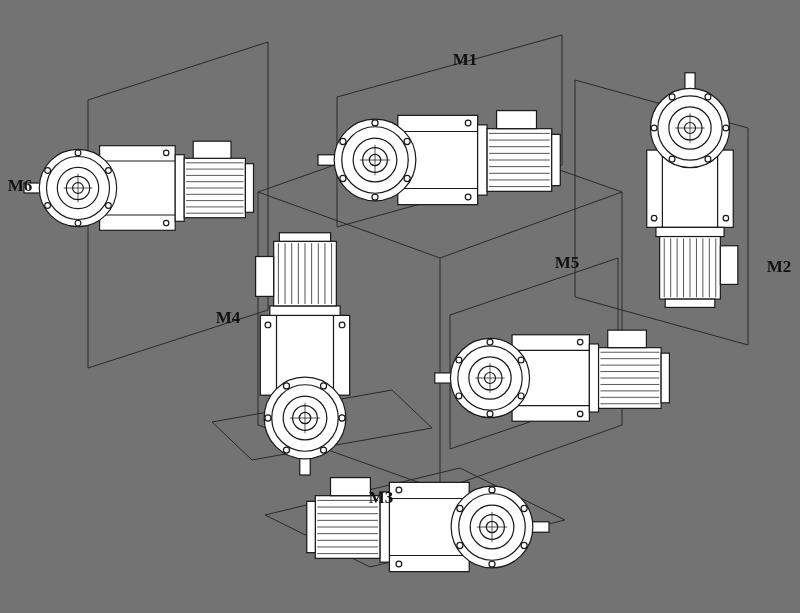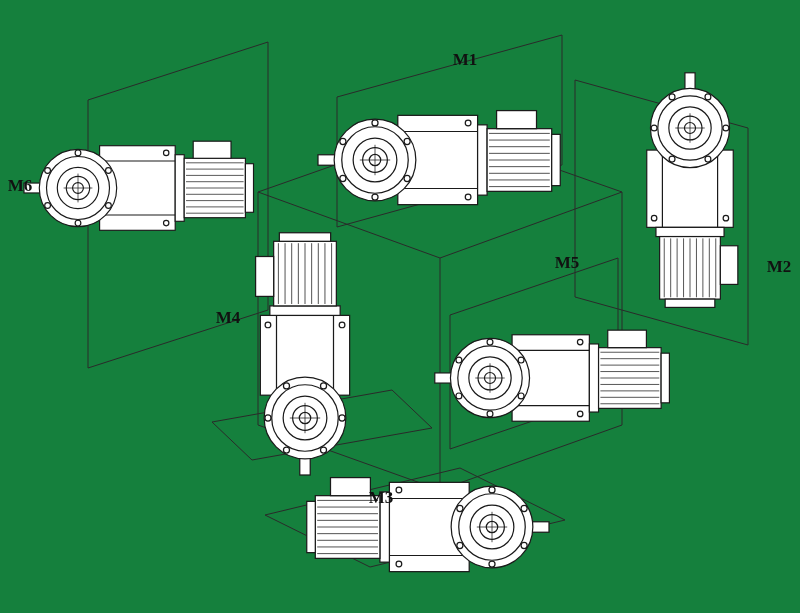--- a/index.html
+++ b/index.html
@@ -1,20 +1,20 @@
 <!DOCTYPE html>
 <html><head>
 <meta charset="utf-8">
 <style>
   html, body { margin: 0; padding: 0; background: #ffffff; }
   .stage {
     position: relative;
     width: 800px;
     height: 613px;
-    background: #15803d;
+    background: #737373;
     overflow: hidden;
     font-family: "Liberation Serif", serif;
   }
   svg { display: block; }
   .lbl {
     font-family: "Liberation Serif", serif;
     font-weight: bold;
     font-size: 17px;
     fill: #111111;
   }

